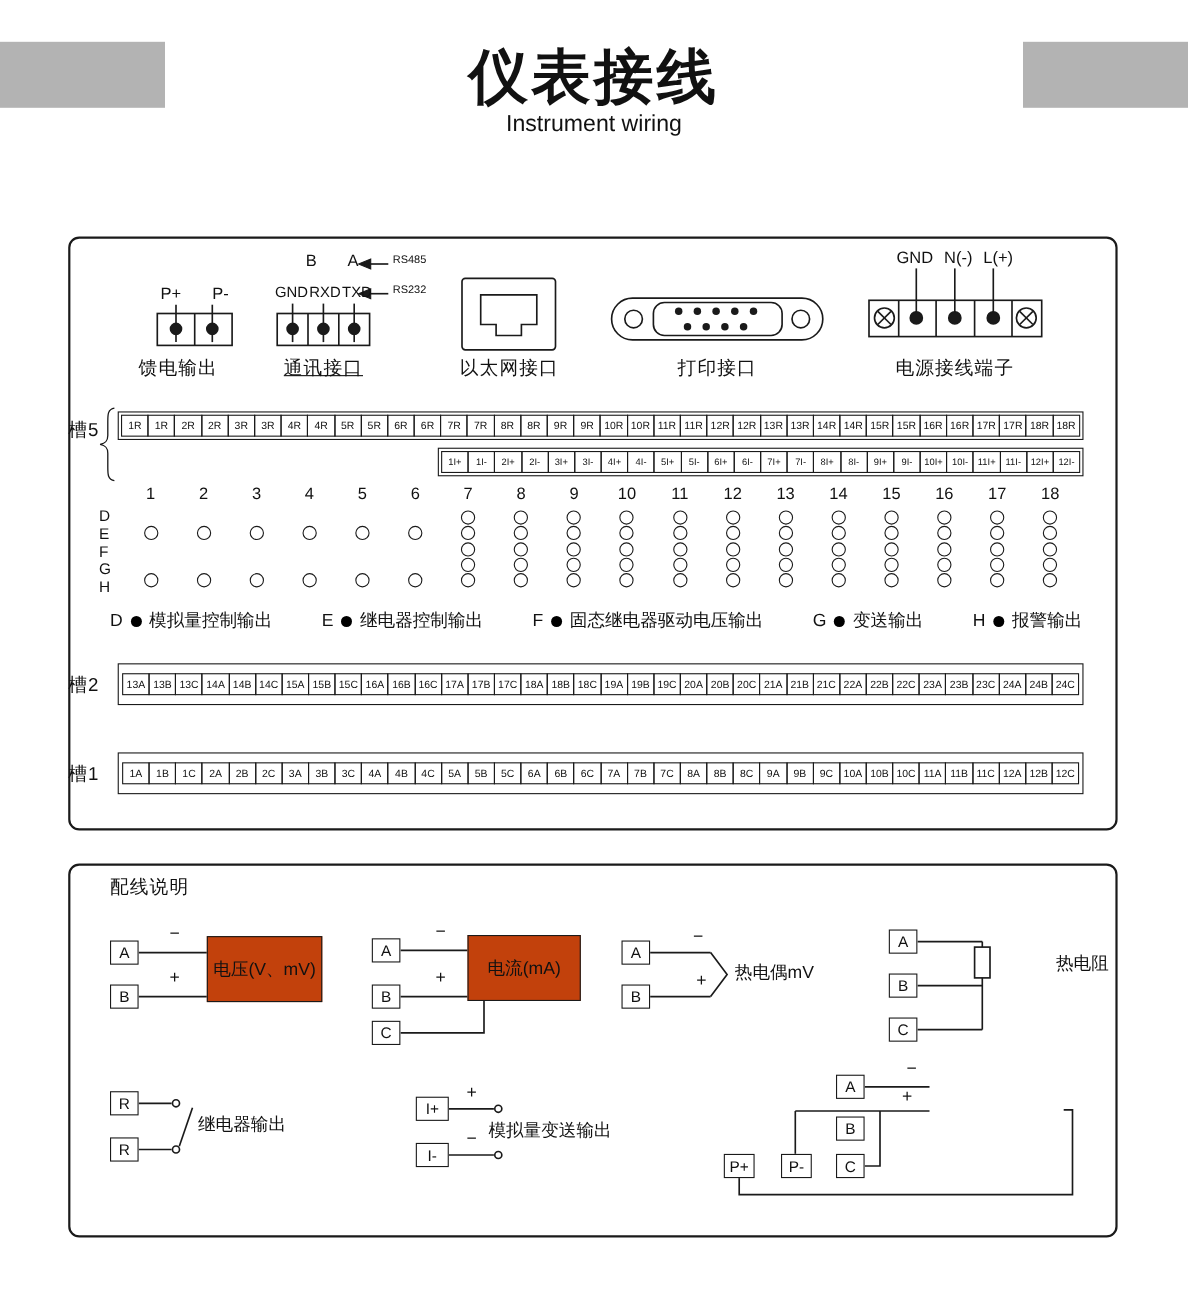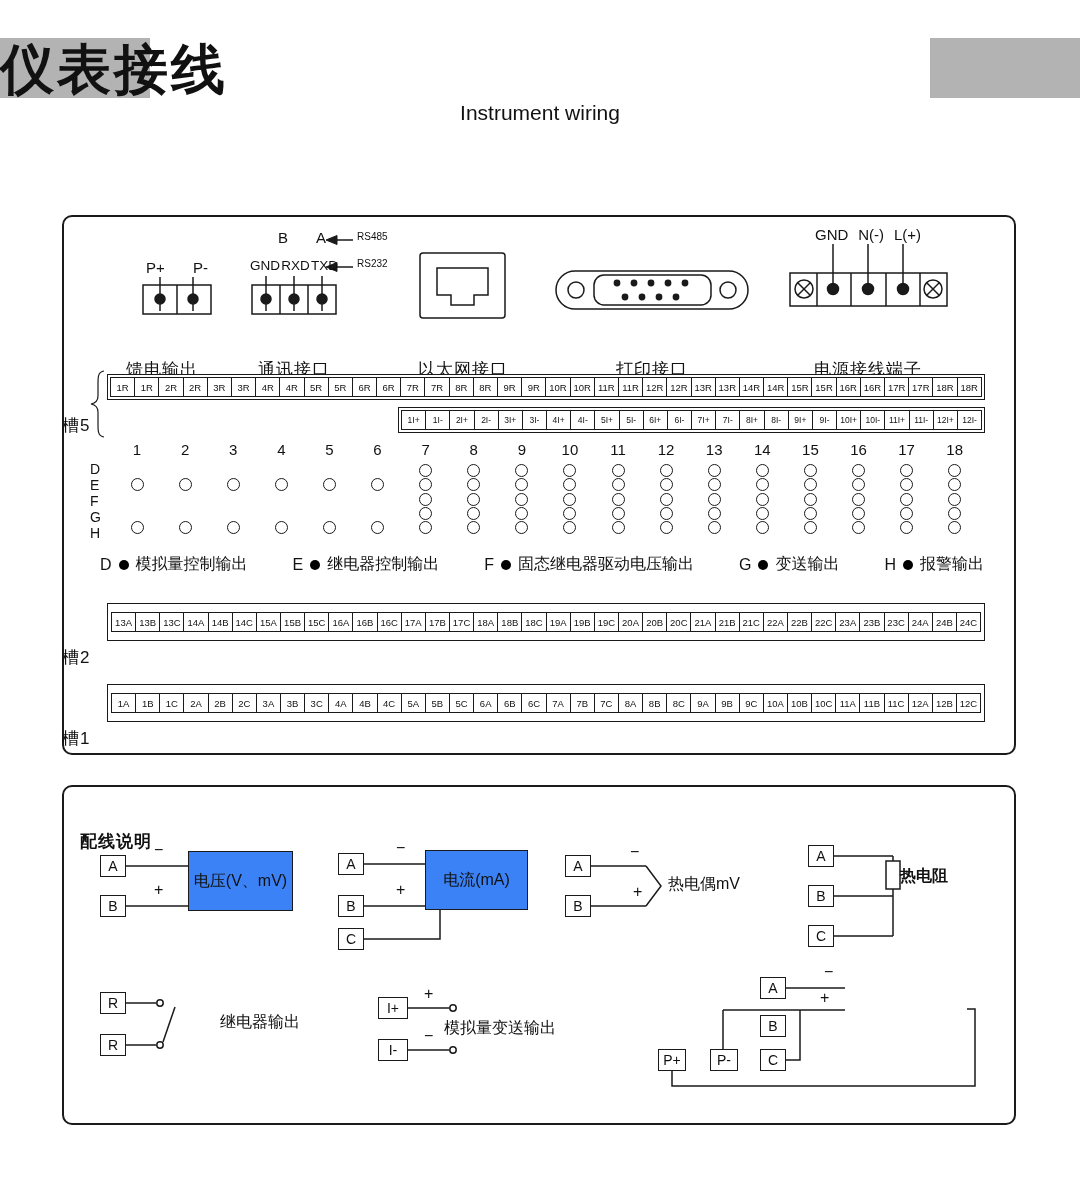--- a/index.html
+++ b/index.html
@@ -1,42 +1,42 @@
 <!DOCTYPE html>
 <html><head>
 <meta charset="utf-8">
 <style>
   *{margin:0;padding:0;box-sizing:border-box;}
   html,body{background:#fff;}
   body{font-family:"Liberation Sans","DejaVu Sans",sans-serif;color:#111;}
   .page{position:relative;width:1080px;height:1179px;background:#fff;overflow:hidden;}
   .header-bar{position:absolute;top:38px;height:60px;width:150px;background:#b3b3b3;}
-  .title{position:absolute;top:34px;left:0;width:100%;font-size:54px;font-weight:900;letter-spacing:3px;}
+  .title{position:absolute;top:34px;left:0;width:100%;text-align:center;font-size:54px;font-weight:900;letter-spacing:3px;}
   .subtitle{position:absolute;top:101px;left:0;width:100%;text-align:center;font-size:21px;}
   .panel{position:absolute;border:2px solid #1a1a1a;border-radius:10px;}
   svg.overlay{position:absolute;left:0;top:0;width:1080px;height:1179px;pointer-events:none;}
-  .lbl{position:absolute;font-size:17px;white-space:nowrap;letter-spacing:1px;margin-top:35px;}
+  .lbl{position:absolute;font-size:17px;white-space:nowrap;letter-spacing:1px;}
   .small-lbl{position:absolute;font-size:10px;white-space:nowrap;}
   .pin-row{position:absolute;display:flex;justify-content:space-between;font-size:15px;white-space:nowrap;}
   .pin-row span{display:inline-block;}
   .comm-pins{font-size:13.5px;}
   .strip{position:absolute;border:1px solid #1a1a1a;padding:2px;display:flex;background:#fff;}
   .strip.tall{padding:8px 3px;}
   .strip .cell{flex:1 1 0;border:1px solid #1a1a1a;margin-left:-1px;text-align:center;font-size:9.5px;line-height:19px;height:20px;overflow:hidden;white-space:nowrap;}
   .strip .cell:first-child{margin-left:0;}
   .strip.tiny .cell{font-size:8.5px;}
   .matrix{position:absolute;}
   .col-num{position:absolute;top:0;width:48px;text-align:center;font-size:15px;}
   .tcircle{position:absolute;width:13px;height:13px;border:1.5px solid #1a1a1a;border-radius:50%;background:#fff;}
   .row-letters{position:absolute;display:flex;flex-direction:column;justify-content:space-between;font-size:14px;width:18px;}
   .legend{position:absolute;display:flex;justify-content:space-between;align-items:center;}
   .legend-item{display:flex;align-items:center;gap:7px;font-size:16px;white-space:nowrap;}
   .legend-dot{width:10px;height:10px;border-radius:50%;background:#000;display:inline-block;}
   .tbox{position:absolute;width:26px;height:22px;border:1.5px solid #1a1a1a;display:flex;align-items:center;justify-content:center;font-size:14px;background:#fff;}
-  .wbox{position:absolute;border:1.5px solid #1a1a1a;display:flex;align-items:center;justify-content:center;font-size:16px;background:#3b82f6;white-space:nowrap;}
+  .wbox{position:absolute;border:1.5px solid #1a1a1a;display:flex;align-items:center;justify-content:center;font-size:16px;background:#c2410c;white-space:nowrap;}
   .sign{position:absolute;font-size:16px;}
   .wlabel{position:absolute;font-size:16px;white-space:nowrap;}
 </style>
 </head>
 <body>
 
 <div class="page">
 
   <div class="header-bar" style="left:0;"></div>
   <div class="header-bar" style="left:930px;"></div>
@@ -458,21 +458,21 @@
       <div class="cell">10B</div>
       <div class="cell">10C</div>
       <div class="cell">11A</div>
       <div class="cell">11B</div>
       <div class="cell">11C</div>
       <div class="cell">12A</div>
       <div class="cell">12B</div>
       <div class="cell">12C</div>
     </div>
 
-  <div class="lbl" style="left:80px;top:795px;font-weight:bold;">配线说明</div>
+  <div class="lbl" style="left:100px;top:795px;">配线说明</div>
 
   <div class="tbox" style="left:100px;top:855px;">A</div>
   <div class="tbox" style="left:100px;top:895px;">B</div>
   <div class="sign" style="left:154px;top:841px;">−</div>
   <div class="sign" style="left:154px;top:881px;">+</div>
   <div class="wbox" style="left:188px;top:851px;width:105px;height:60px;">电压(V、mV)</div>
 
   <div class="tbox" style="left:338px;top:853px;">A</div>
   <div class="tbox" style="left:338px;top:895px;">B</div>
   <div class="tbox" style="left:338px;top:928px;">C</div>
@@ -482,25 +482,25 @@
 
   <div class="tbox" style="left:565px;top:855px;">A</div>
   <div class="tbox" style="left:565px;top:895px;">B</div>
   <div class="sign" style="left:630px;top:843px;">−</div>
   <div class="sign" style="left:633px;top:883px;">+</div>
   <div class="wlabel" style="left:668px;top:874px;">热电偶mV</div>
 
   <div class="tbox" style="left:808px;top:845px;">A</div>
   <div class="tbox" style="left:808px;top:885px;">B</div>
   <div class="tbox" style="left:808px;top:925px;">C</div>
-  <div class="wlabel" style="left:900px;top:866px;font-weight:bold;">热电阻</div>
+  <div class="wlabel" style="left:960px;top:866px;">热电阻</div>
 
   <div class="tbox" style="left:100px;top:992px;">R</div>
   <div class="tbox" style="left:100px;top:1034px;">R</div>
-  <div class="wlabel" style="left:180px;top:1012px;margin-left:40px;">继电器输出</div>
+  <div class="wlabel" style="left:180px;top:1012px;">继电器输出</div>
 
   <div class="tbox" style="left:378px;top:997px;width:30px;">I+</div>
   <div class="tbox" style="left:378px;top:1039px;width:30px;">I-</div>
   <div class="sign" style="left:424px;top:985px;">+</div>
   <div class="sign" style="left:424px;top:1027px;">−</div>
   <div class="wlabel" style="left:444px;top:1018px;">模拟量变送输出</div>
 
   <div class="tbox" style="left:760px;top:977px;">A</div>
   <div class="tbox" style="left:760px;top:1015px;">B</div>
   <div class="tbox" style="left:760px;top:1049px;">C</div>

